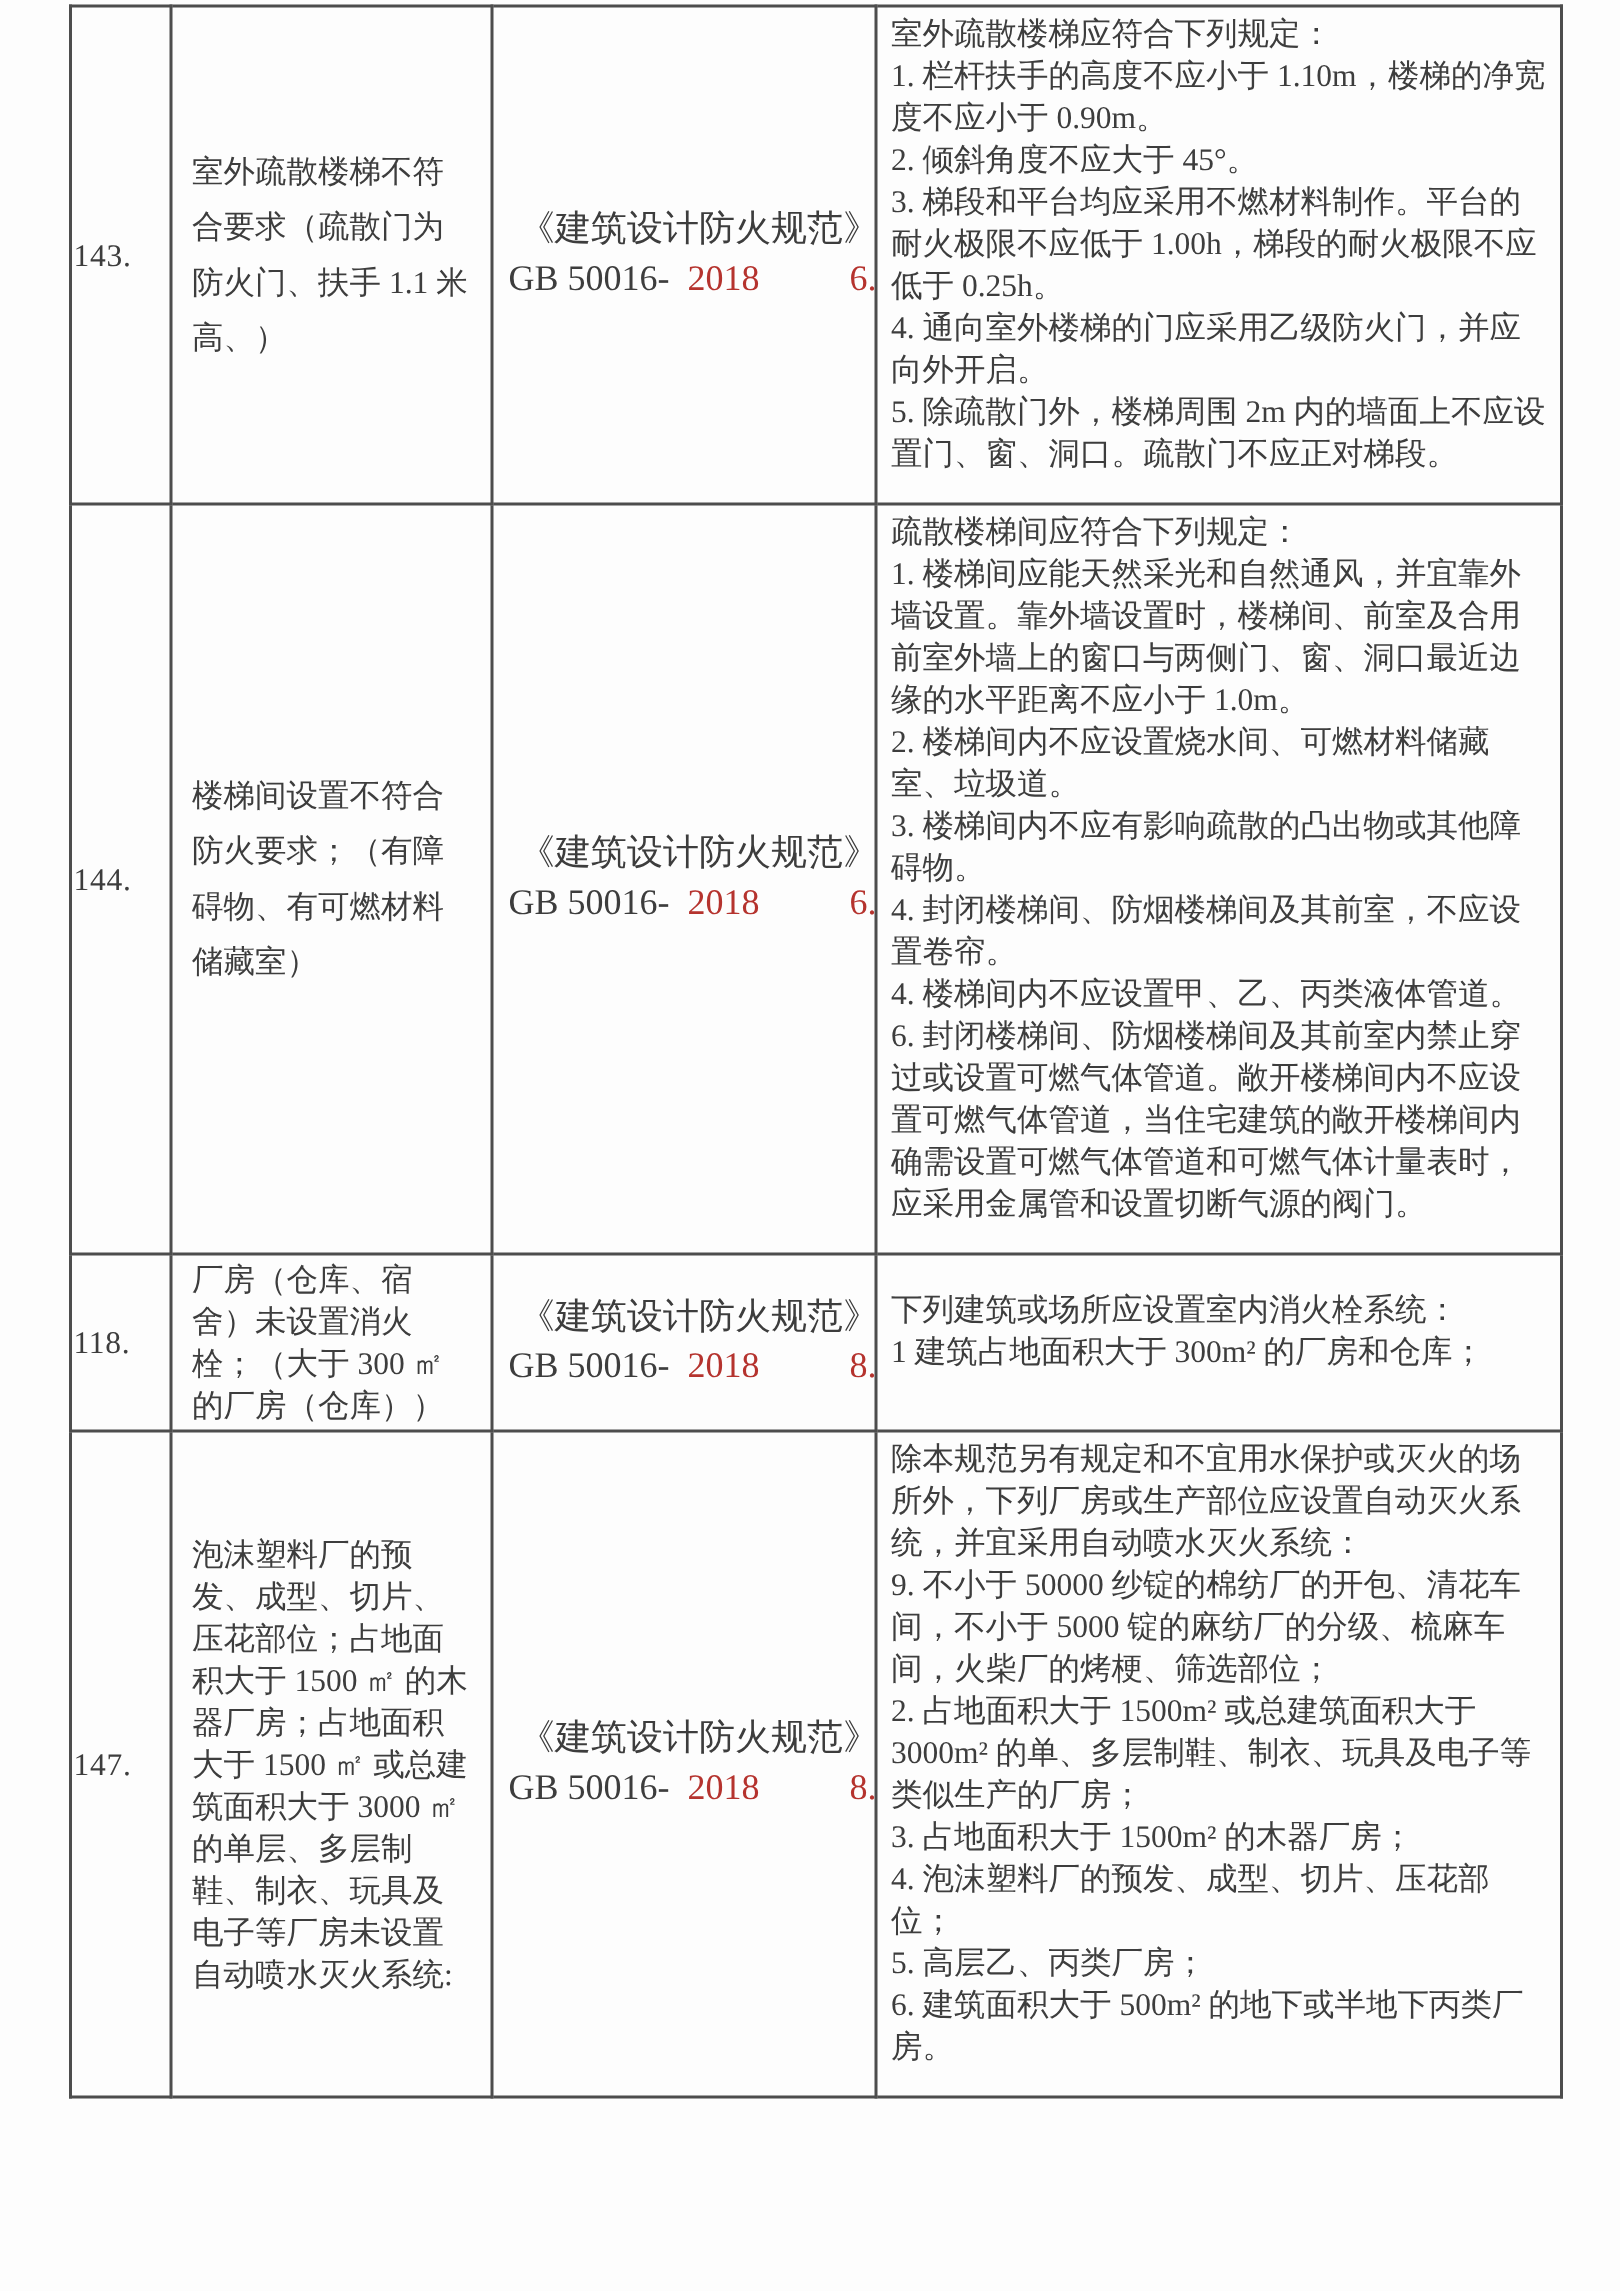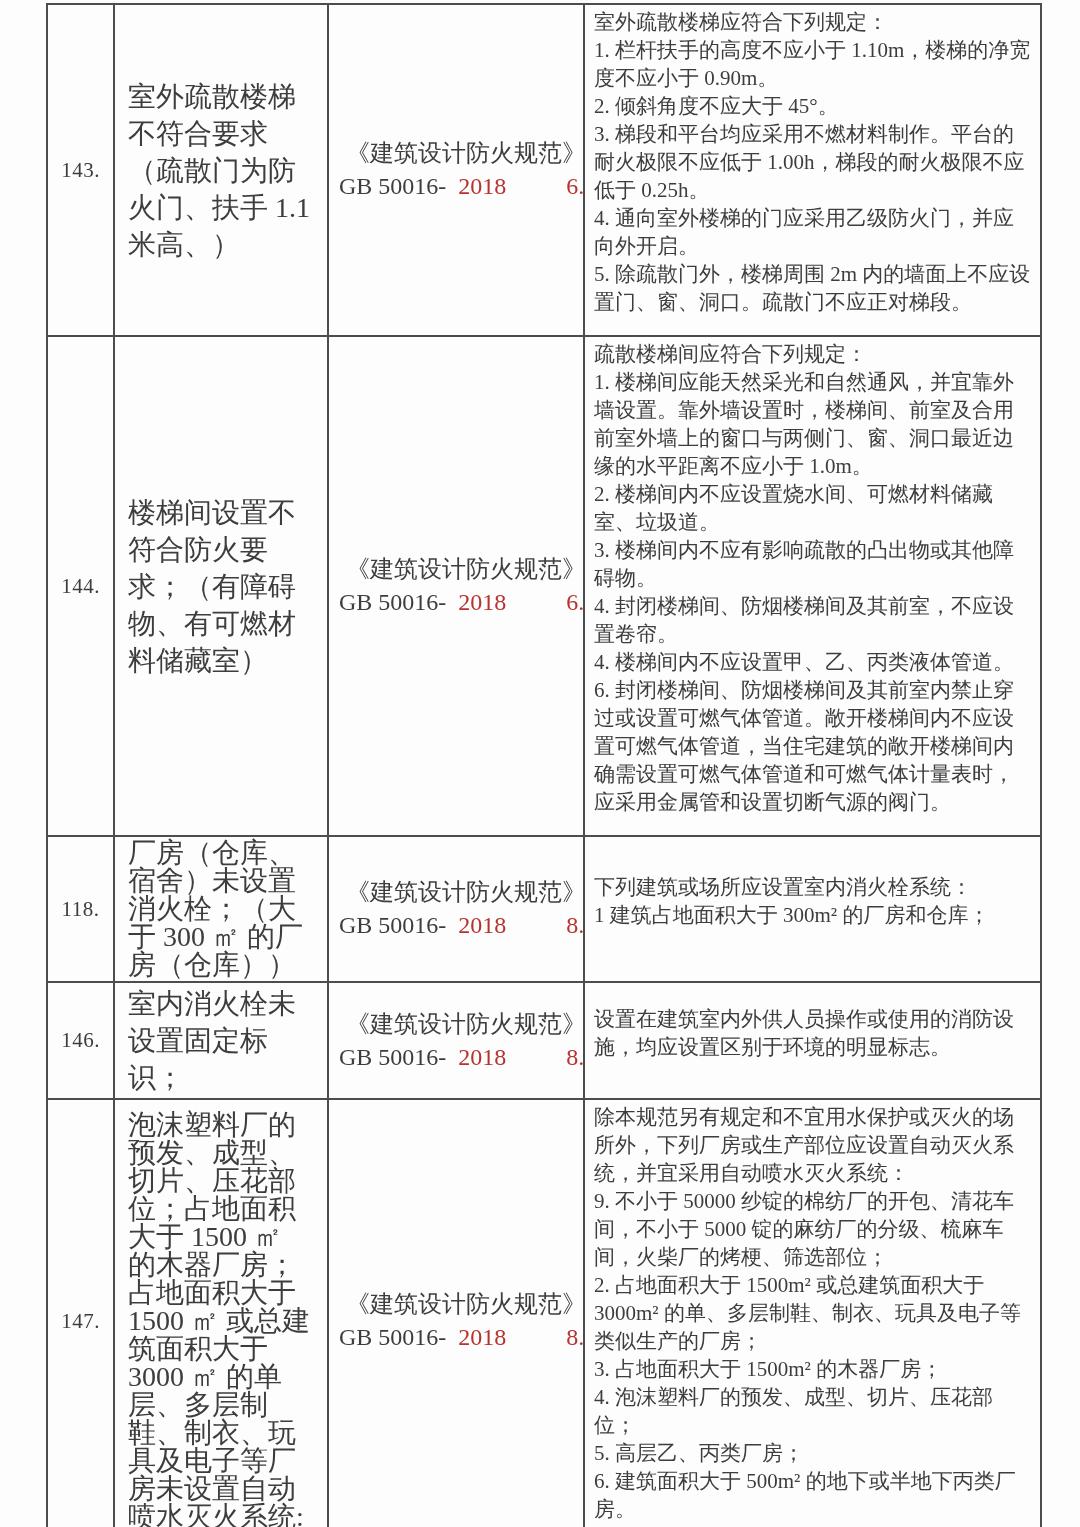--- a/index.html
+++ b/index.html
@@ -21,26 +21,26 @@
     width: 994px;
     border-collapse: collapse;
     table-layout: fixed;
   }
   .doc-table td {
     border: 2px solid #4d4d4d;
     vertical-align: middle;
     overflow: hidden;
   }
   td.num {
-    text-align: center;
+    text-align: left;
     font-size: 21px;
     letter-spacing: 0.5px;
   }
   td.issue {
-    font-size: 28px;
+    font-size: 21px;
     padding: 2px 11px 2px 13px;
     text-align: left;
   }
   td.issue.lh-wide { line-height: 37px; }
   td.issue.lh-tight { line-height: 28px; }
   td.reg {
     font-size: 24px;
     padding: 2px 6px 2px 10px;
   }
   .reg-title {
@@ -117,31 +117,20 @@
       <td class="reg">
         <div class="reg-title">《建筑设计防火规范》</div>
         <div class="reg-line"><span>GB 50016-</span><span class="red">2018</span><span class="red sect">8.2.1</span></div>
       </td>
       <td class="detail">
         <p>下列建筑或场所应设置室内消火栓系统：</p>
         <p>1 建筑占地面积大于 300m² 的厂房和仓库；</p>
       </td>
     </tr>
 
-    <tr style="height:64px">
-      <td class="num">146.</td>
-      <td class="issue lh-wide">室内消火栓未设置固定标识；</td>
-      <td class="reg">
-        <div class="reg-title">《建筑设计防火规范》</div>
-        <div class="reg-line"><span>GB 50016-</span><span class="red">2018</span><span class="red sect">8.1.12</span></div>
-      </td>
-      <td class="detail">
-        <p>设置在建筑室内外供人员操作或使用的消防设施，均应设置区别于环境的明显标志。</p>
-      </td>
-    </tr>
 
     <tr style="height:365px">
       <td class="num">147.</td>
       <td class="issue lh-tight">泡沫塑料厂的预发、成型、切片、压花部位；占地面积大于 1500 ㎡ 的木器厂房；占地面积大于 1500 ㎡ 或总建筑面积大于 3000 ㎡ 的单层、多层制鞋、制衣、玩具及电子等厂房未设置自动喷水灭火系统:</td>
       <td class="reg">
         <div class="reg-title">《建筑设计防火规范》</div>
         <div class="reg-line"><span>GB 50016-</span><span class="red">2018</span><span class="red sect">8.3.1</span></div>
       </td>
       <td class="detail">
         <p>除本规范另有规定和不宜用水保护或灭火的场所外，下列厂房或生产部位应设置自动灭火系统，并宜采用自动喷水灭火系统：</p>

